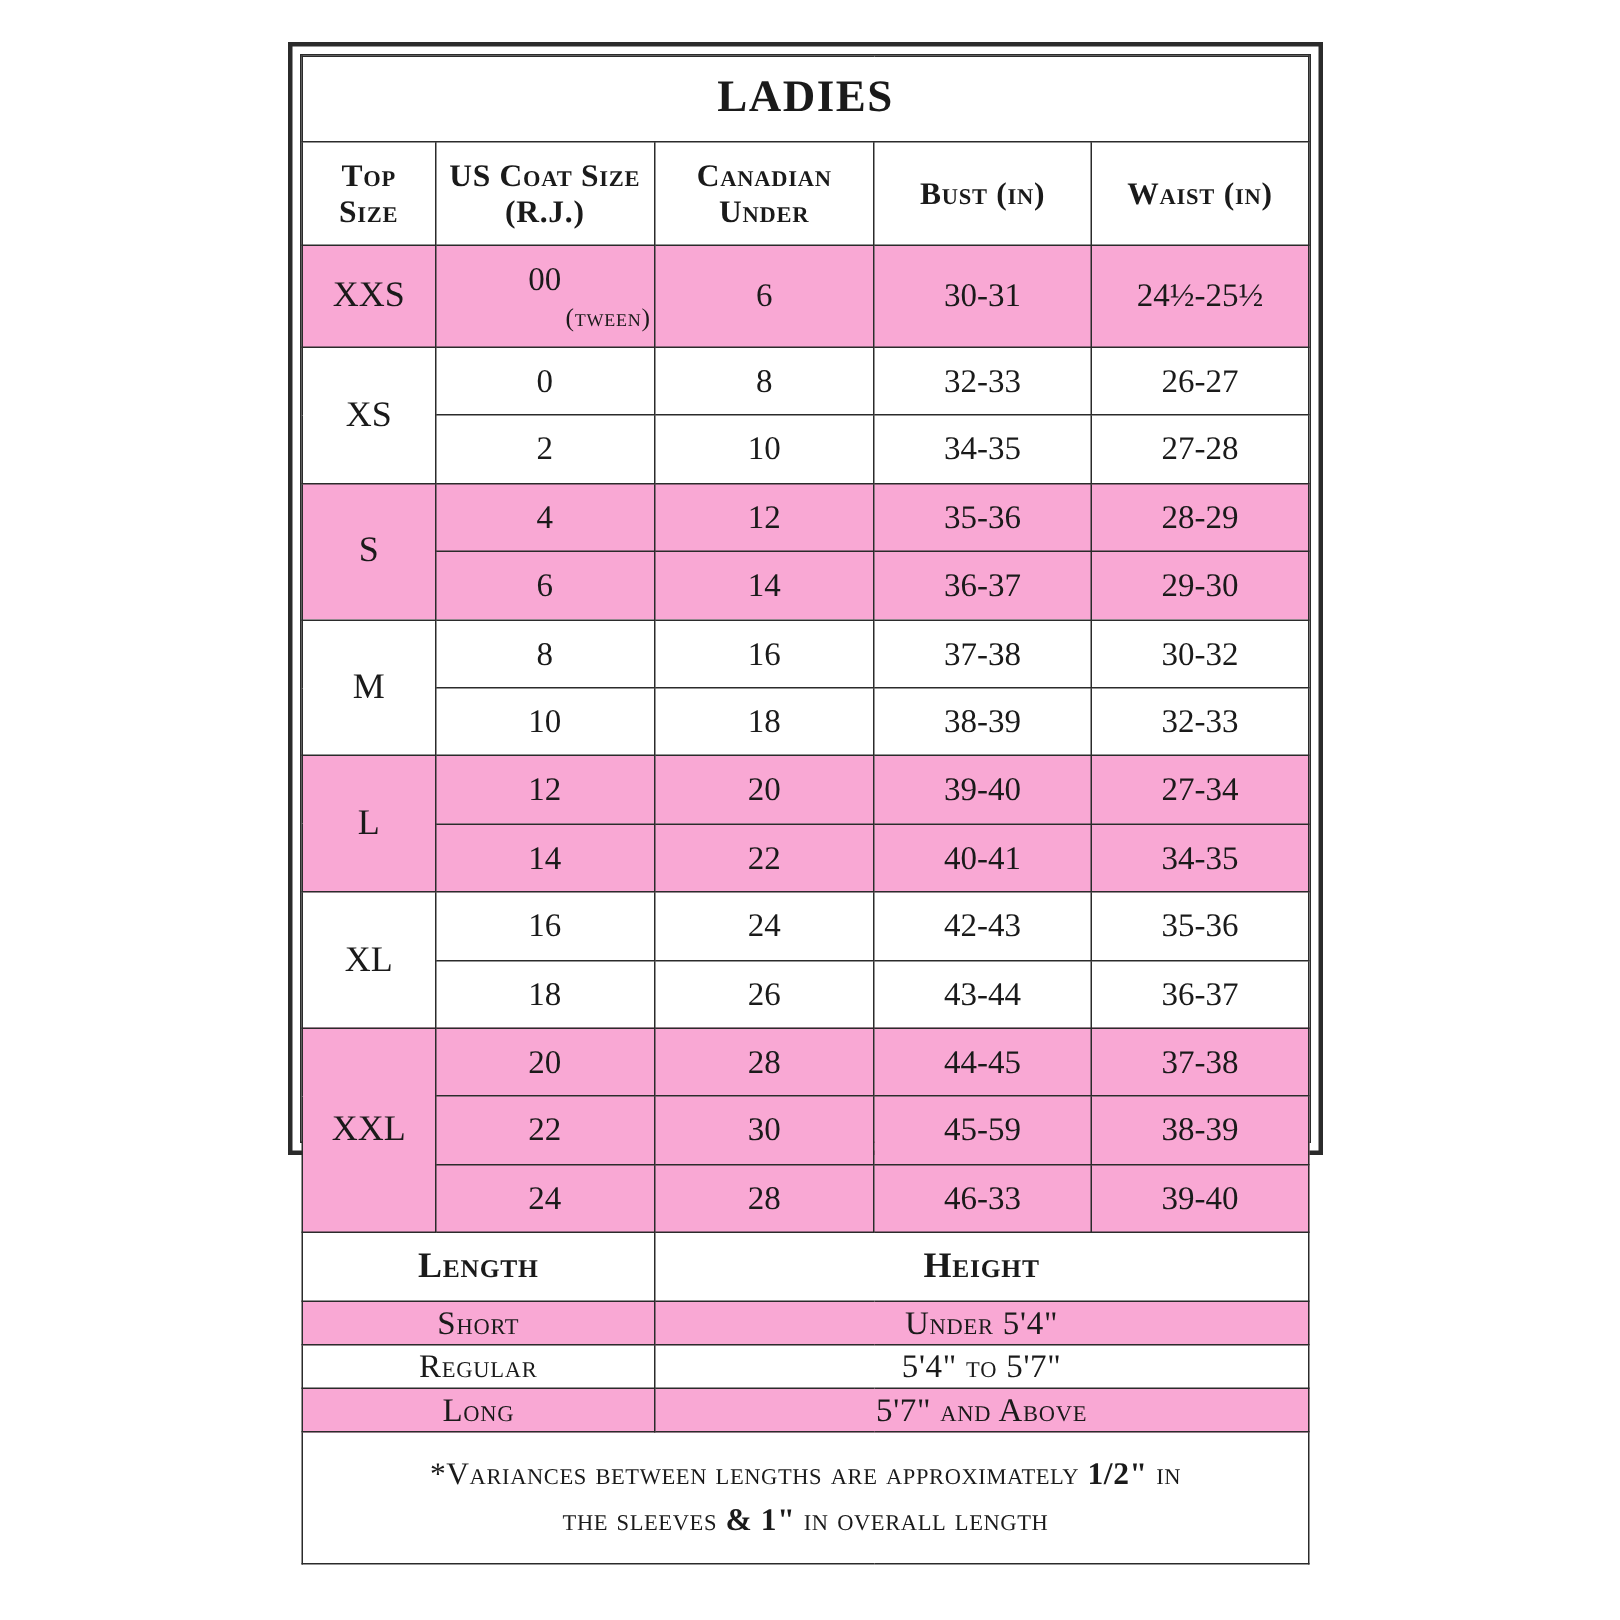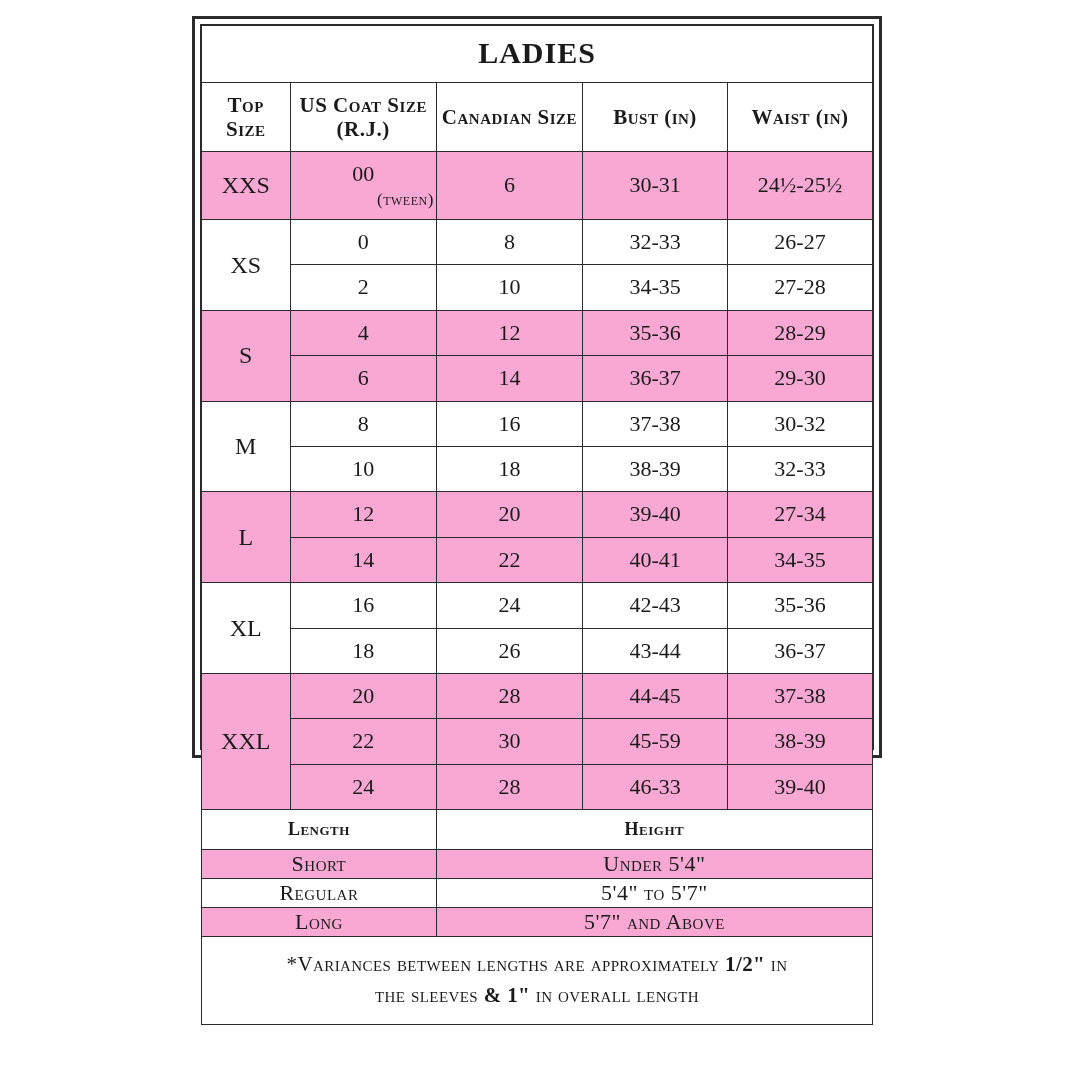--- a/index.html
+++ b/index.html
@@ -13,21 +13,21 @@
   }
   #page {
     position: relative;
     width: 1080px;
     height: 1080px;
     background: #ffffff;
   }
   .chart-frame {
     position: absolute;
     left: 192px;
-    top: 16px;
+    top: 28px;
     width: 690px;
     height: 742px;
     border: 3px solid #2b2b2b;
     box-sizing: border-box;
     background: #ffffff;
     padding: 5px;
   }
   .chart-inner {
     width: 100%;
     height: 100%;
@@ -81,21 +81,21 @@
   }
   .tween {
     display: block;
     font-size: 17px;
     font-variant: small-caps;
     letter-spacing: 0.5px;
     margin-top: 2px;
     text-align: right;
   }
   .lh-head {
-    font-size: 18px;
+    font-size: 24px;
     font-weight: bold;
     font-variant: small-caps;
     letter-spacing: 0.5px;
     padding: 9px 0;
   }
   .lh-cell {
     font-size: 22px;
     font-variant: small-caps;
     letter-spacing: 0.5px;
     padding: 1px 0;
@@ -131,21 +131,21 @@
           <col style="width:21.6%">
         </colgroup>
         <tbody>
           <tr>
             <td class="title-cell" colspan="5">LADIES</td>
           </tr>
 
           <tr>
             <td class="head-cell no-left">Top Size</td>
             <td class="head-cell">US Coat Size (R.J.)</td>
-            <td class="head-cell">Canadian Size</td>
+            <td class="head-cell">Canadian Under</td>
             <td class="head-cell">Bust (in)</td>
             <td class="head-cell no-right">Waist (in)</td>
           </tr>
 
           <tr>
             <td class="data-cell topsize-cell shade no-left" rowspan="1">XXS</td>
             <td class="data-cell shade">
               <span>00</span>
               <span class="tween">(tween)</span>
             </td>

